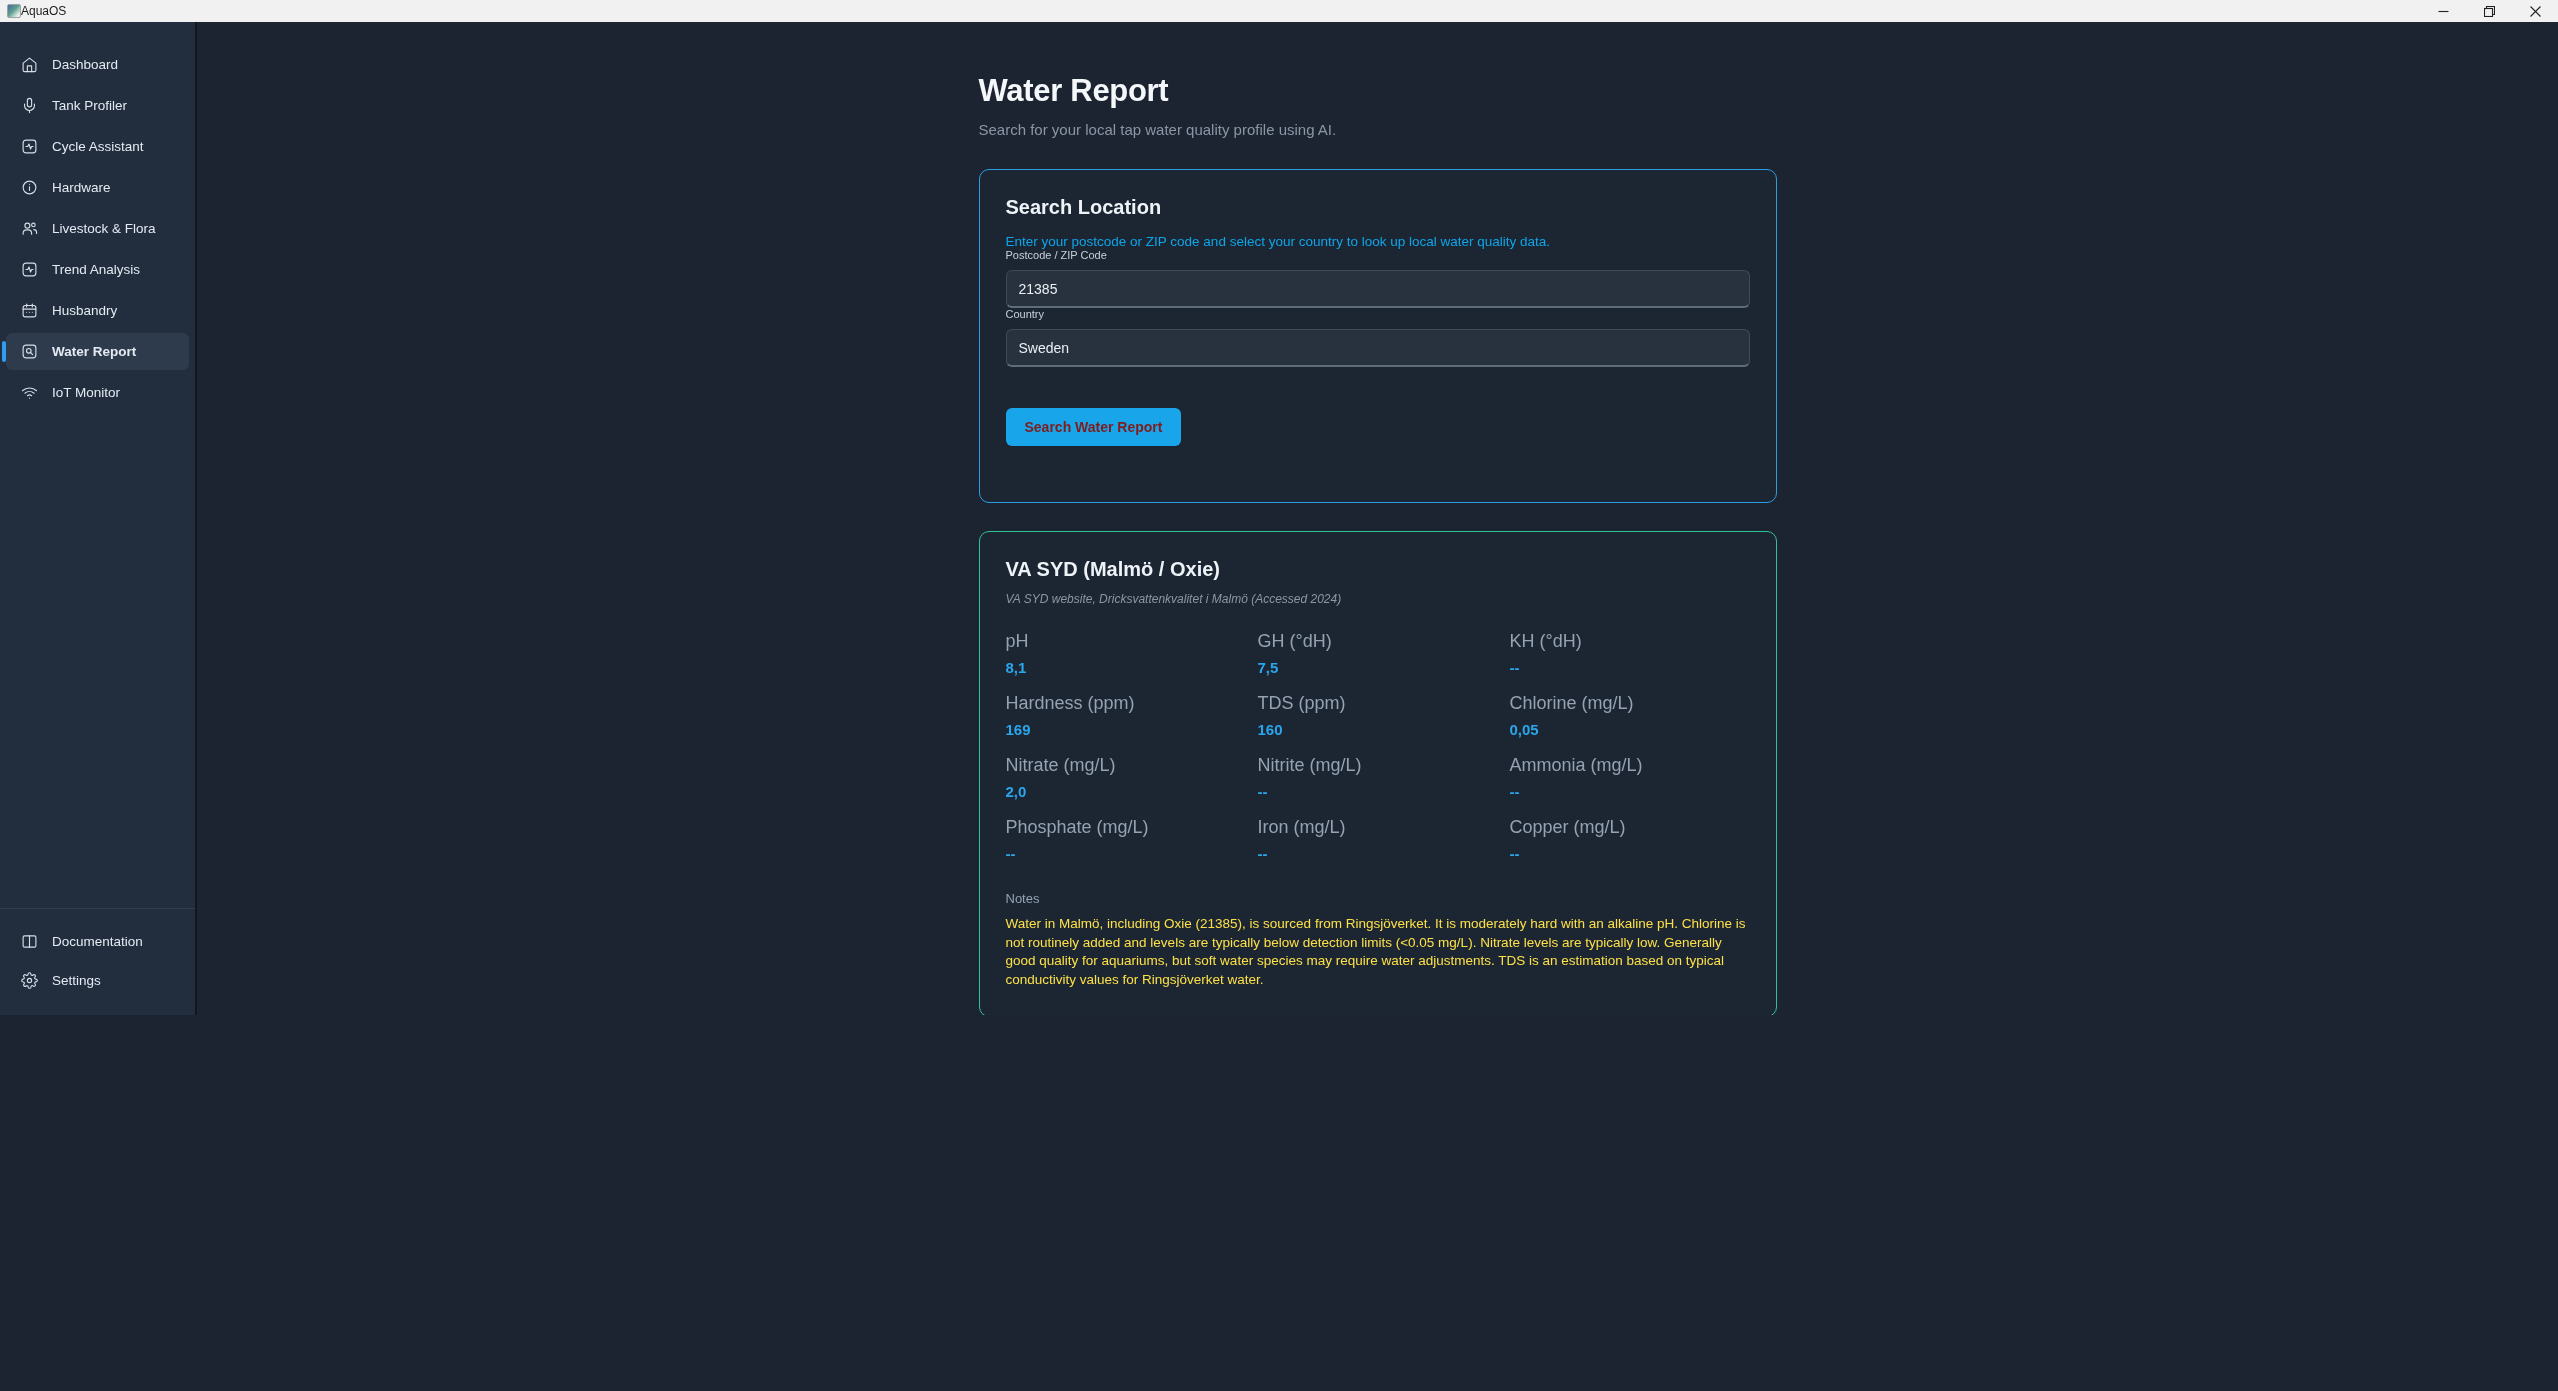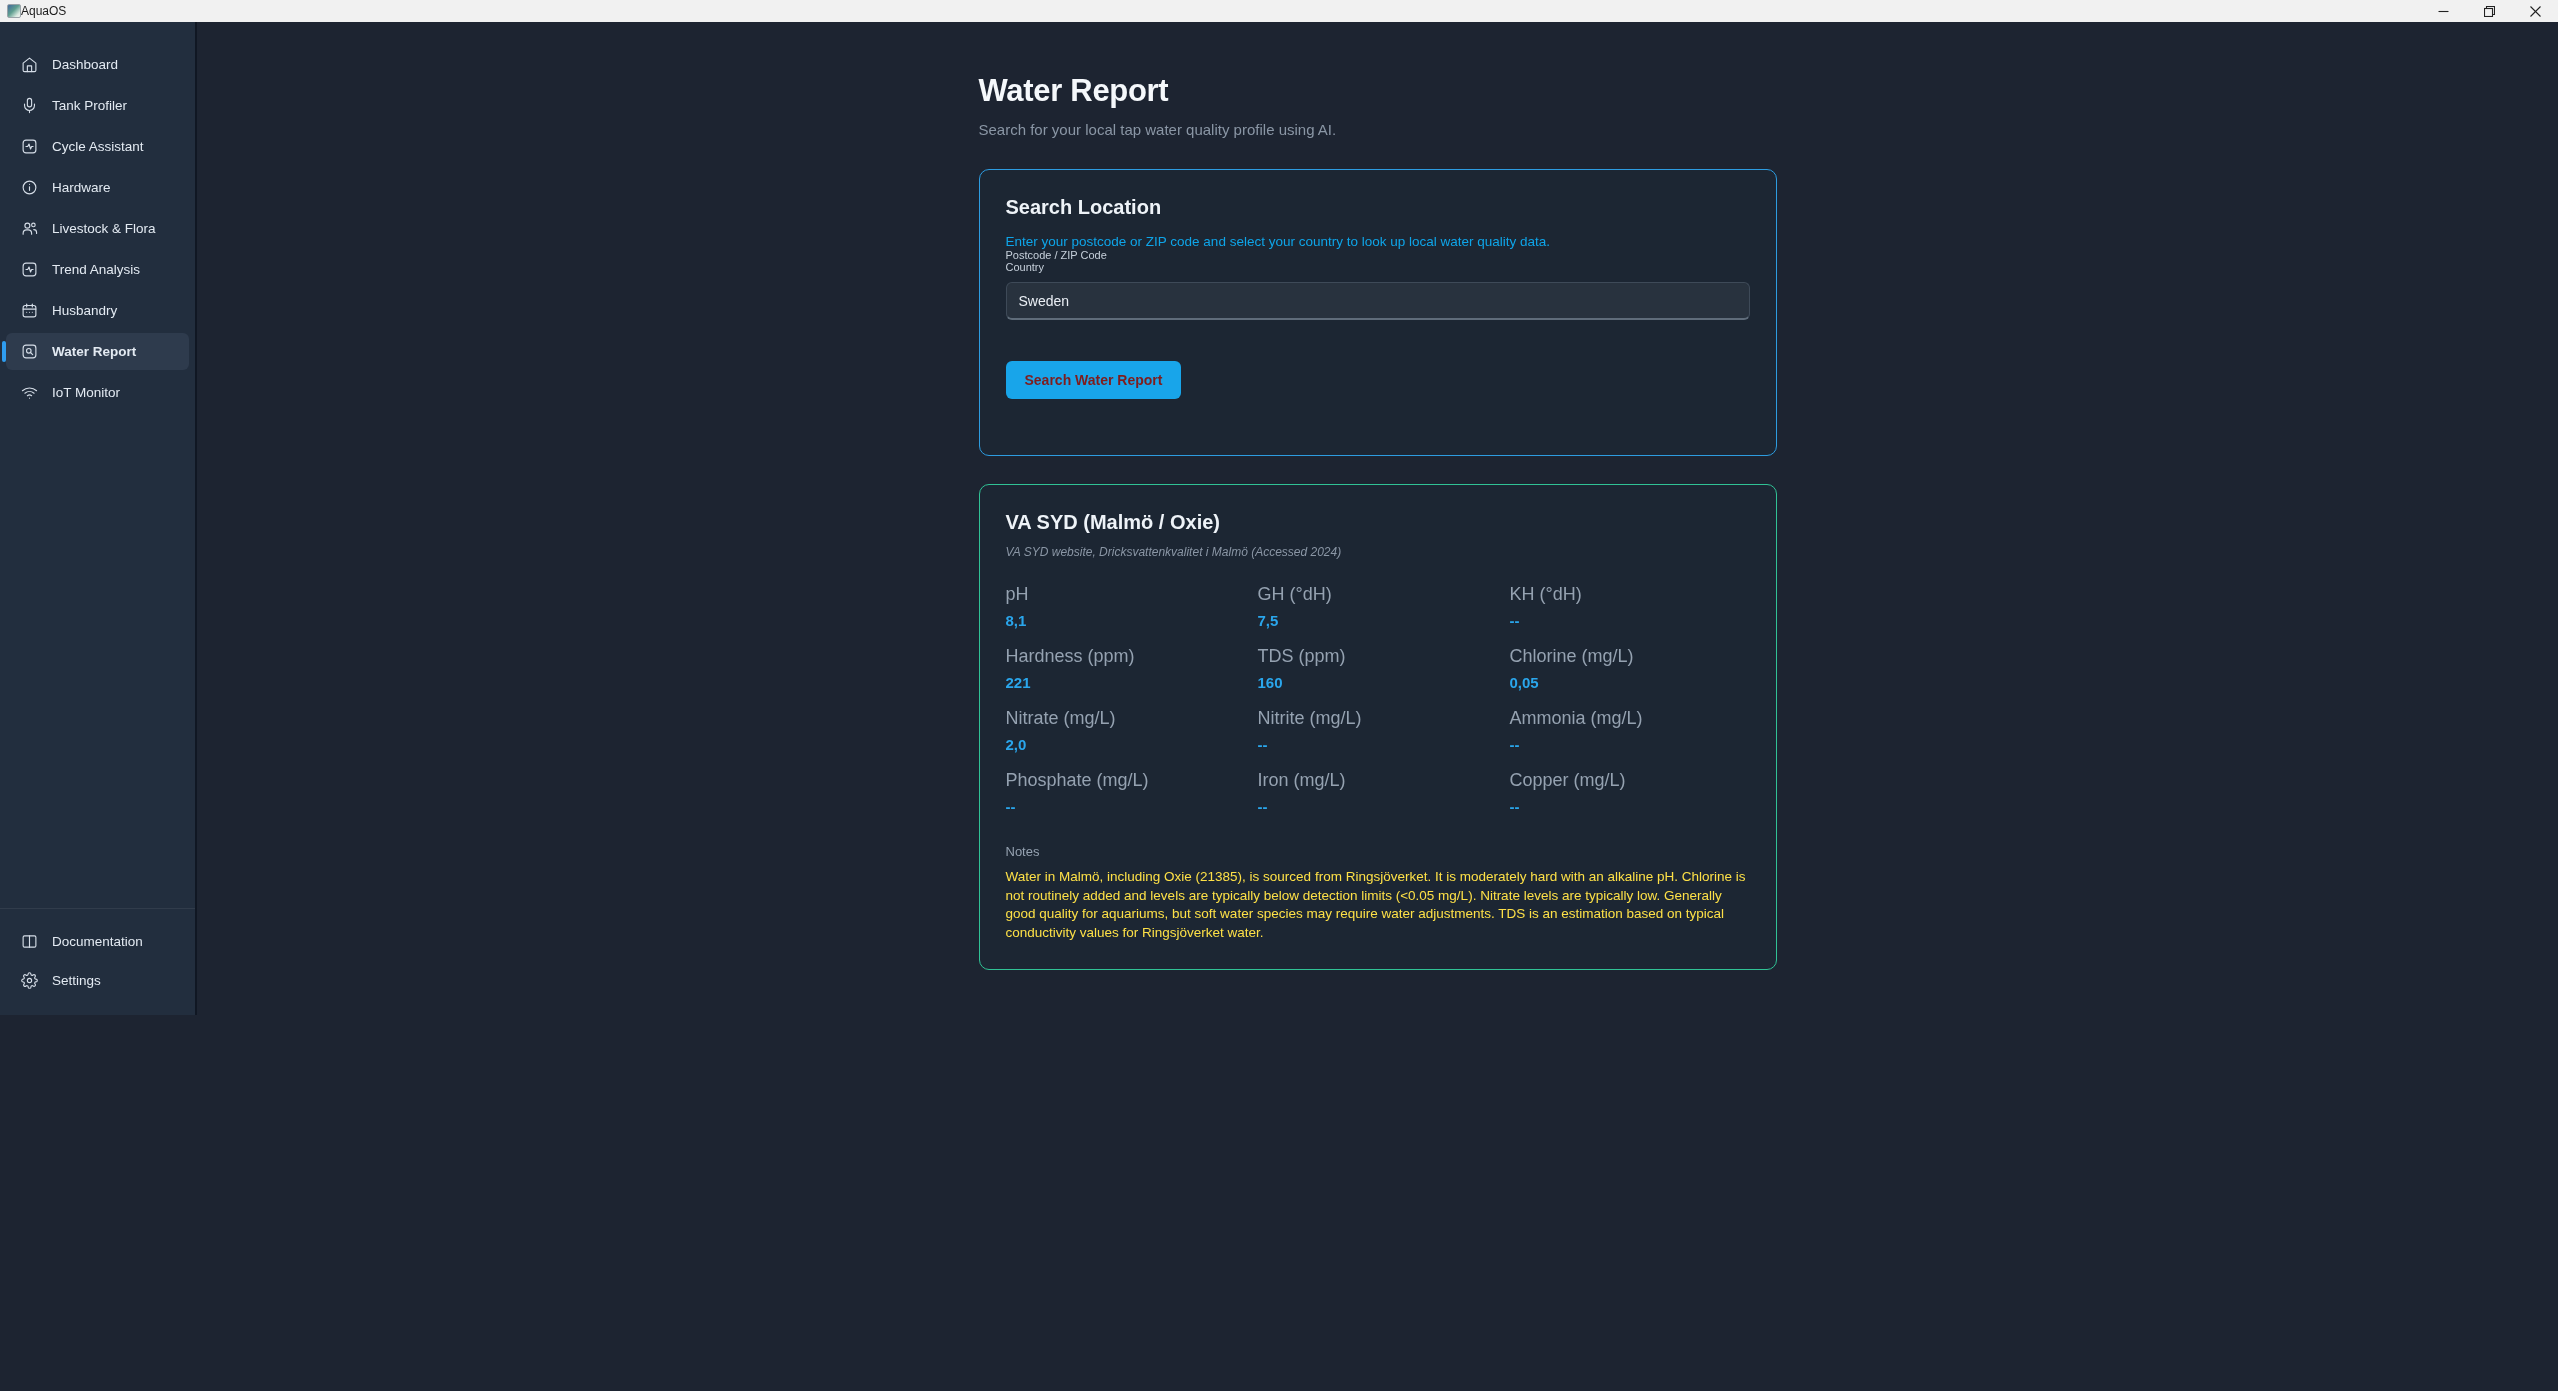--- a/index.html
+++ b/index.html
@@ -205,20 +205,21 @@
 
   <main class="main">
     <div class="content">
       <h1>Water Report</h1>
       <p class="subtitle">Search for your local tap water quality profile using AI.</p>
 
       <section class="card search-card">
         <h2>Search Location</h2>
         <p class="card-desc">Enter your postcode or ZIP code and select your country to look up local water quality data.</p>
         <label class="field-label">Postcode / ZIP Code</label>
+        <input class="text-input" type="text" value="21385" style="">
         <label class="field-label">Country</label>
         <input class="text-input" type="text" value="Sweden" style="">
         <button class="primary-btn">Search Water Report</button>
       </section>
 
       <section class="card result-card">
         <h2>VA SYD (Malmö / Oxie)</h2>
         <p class="source">VA SYD website, Dricksvattenkvalitet i Malmö (Accessed 2024)</p>
         <div class="param-grid">
           <div class="param">
@@ -228,21 +229,21 @@
           <div class="param">
             <div class="param-label">GH (°dH)</div>
             <div class="param-value">7,5</div>
           </div>
           <div class="param">
             <div class="param-label">KH (°dH)</div>
             <div class="param-value">--</div>
           </div>
           <div class="param">
             <div class="param-label">Hardness (ppm)</div>
-            <div class="param-value">221</div>
+            <div class="param-value">169</div>
           </div>
           <div class="param">
             <div class="param-label">TDS (ppm)</div>
             <div class="param-value">160</div>
           </div>
           <div class="param">
             <div class="param-label">Chlorine (mg/L)</div>
             <div class="param-value">0,05</div>
           </div>
           <div class="param">

